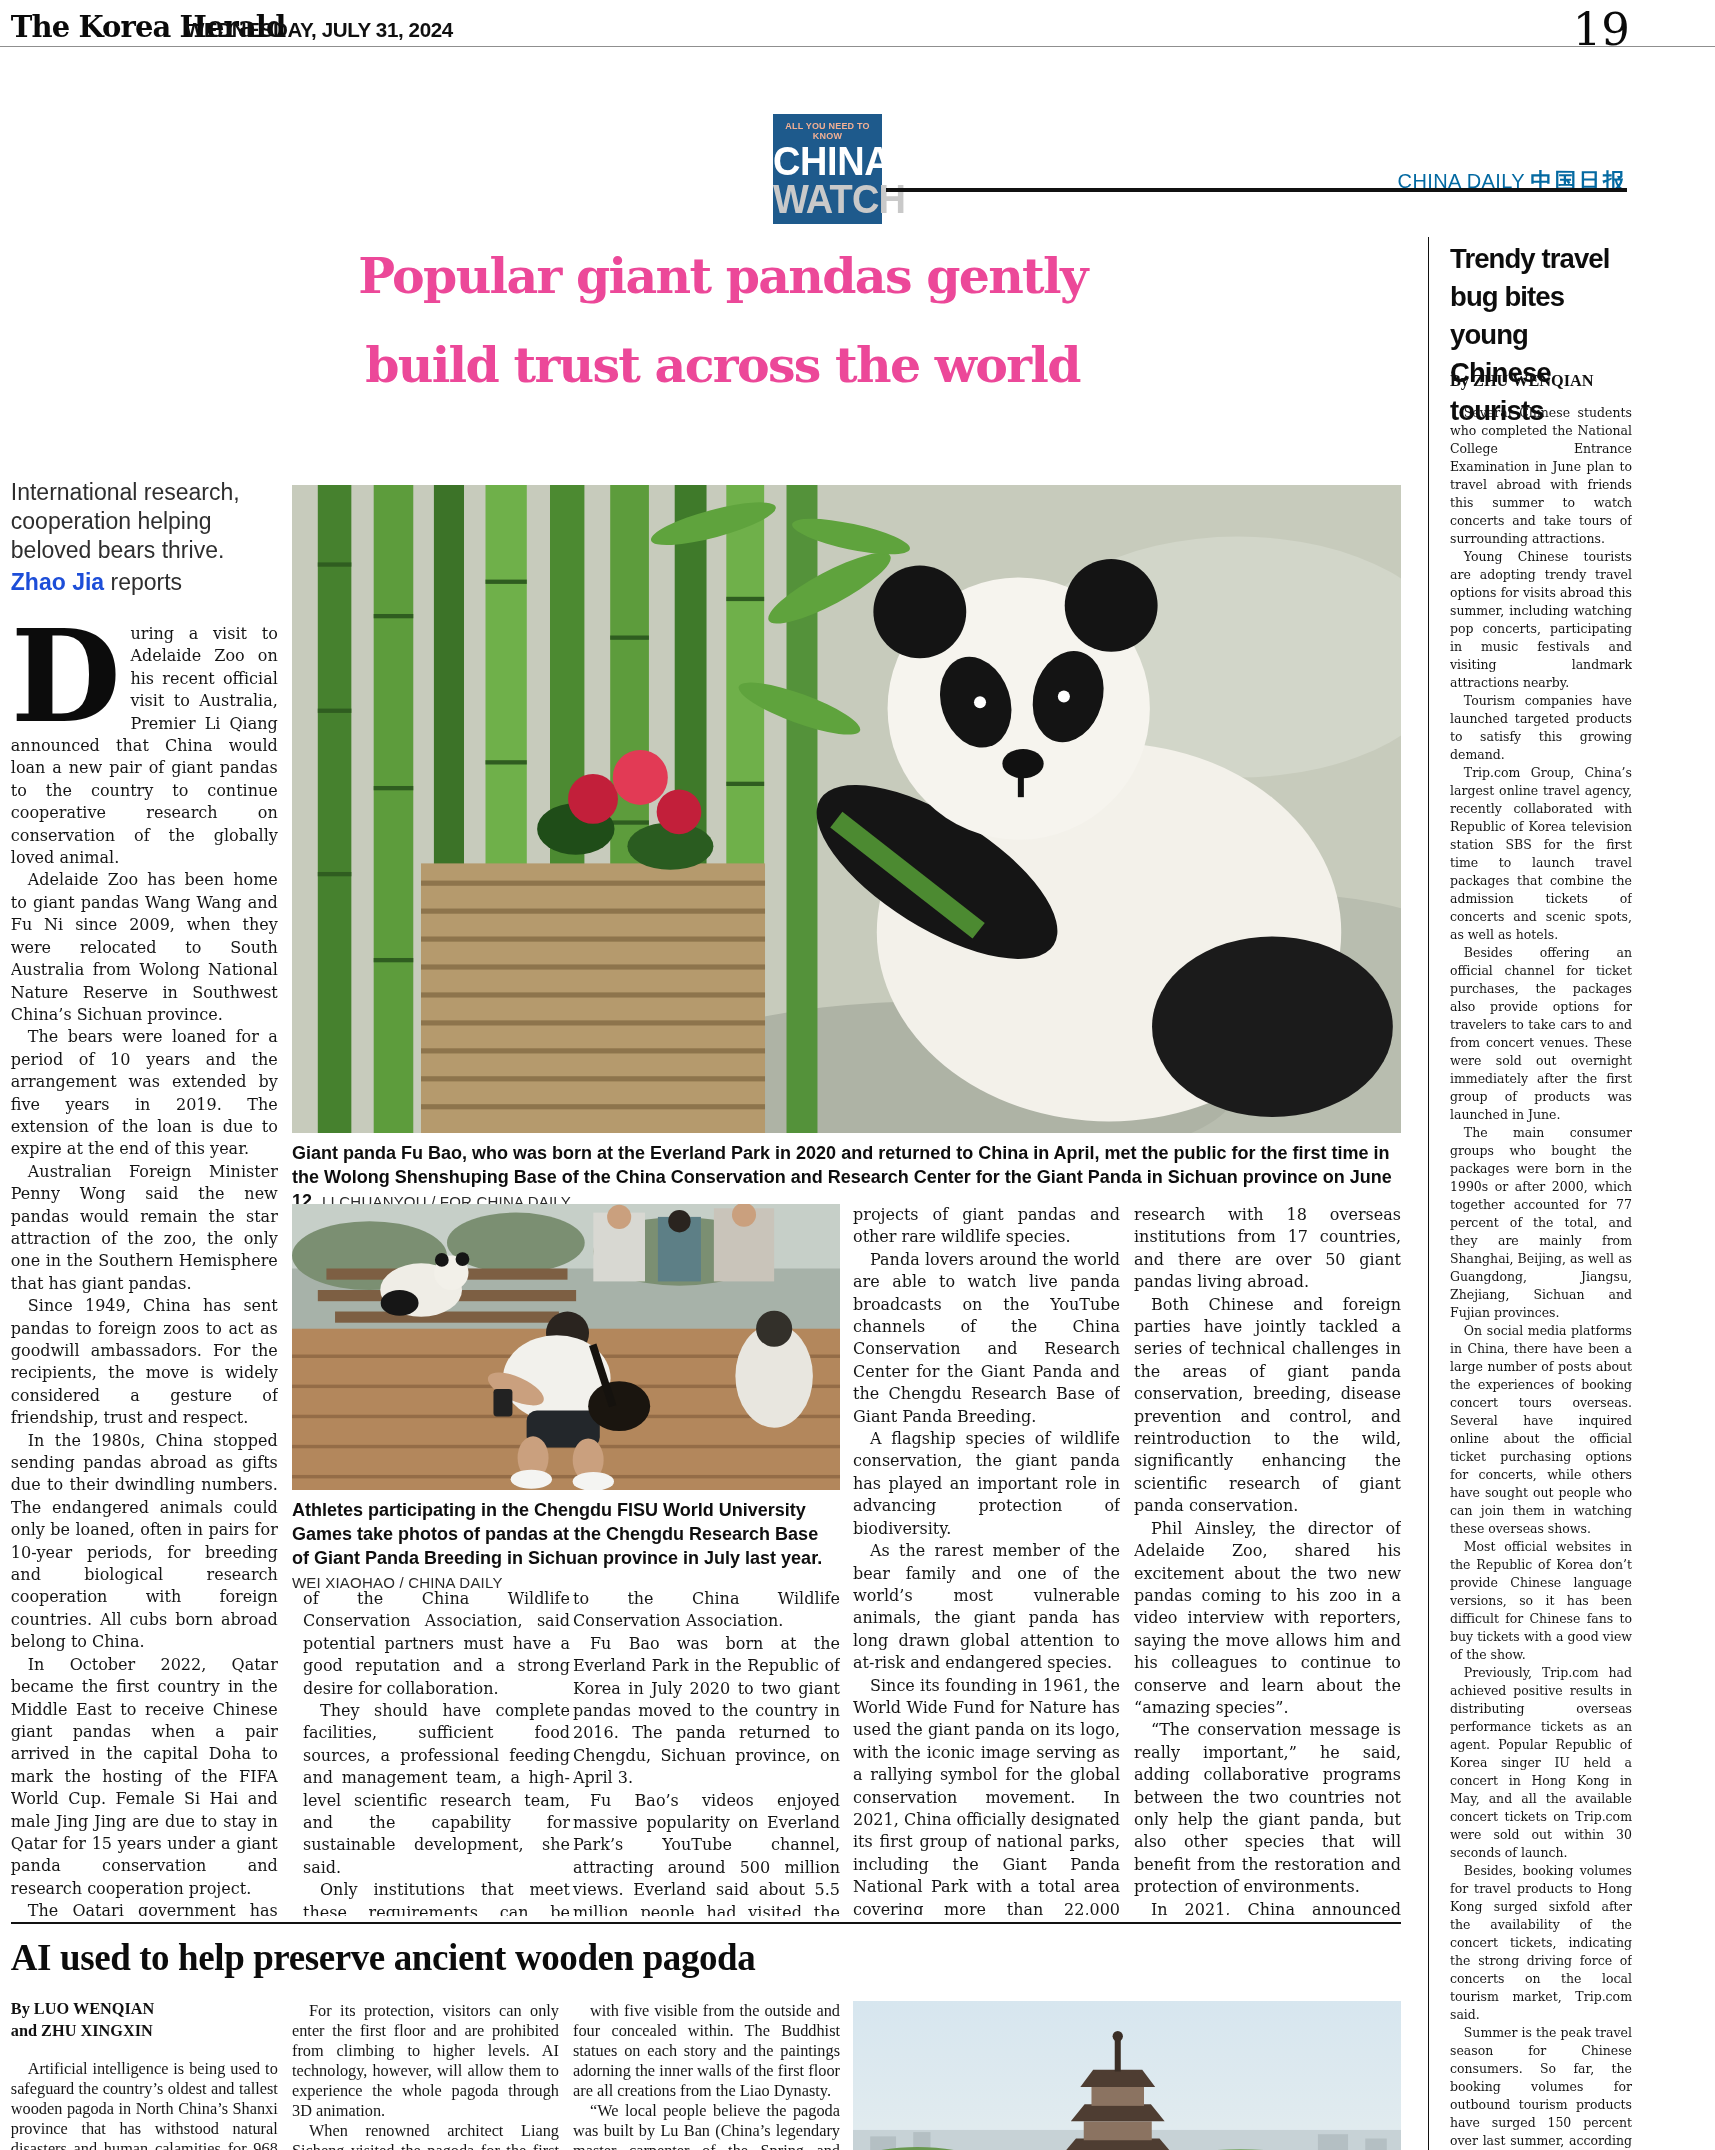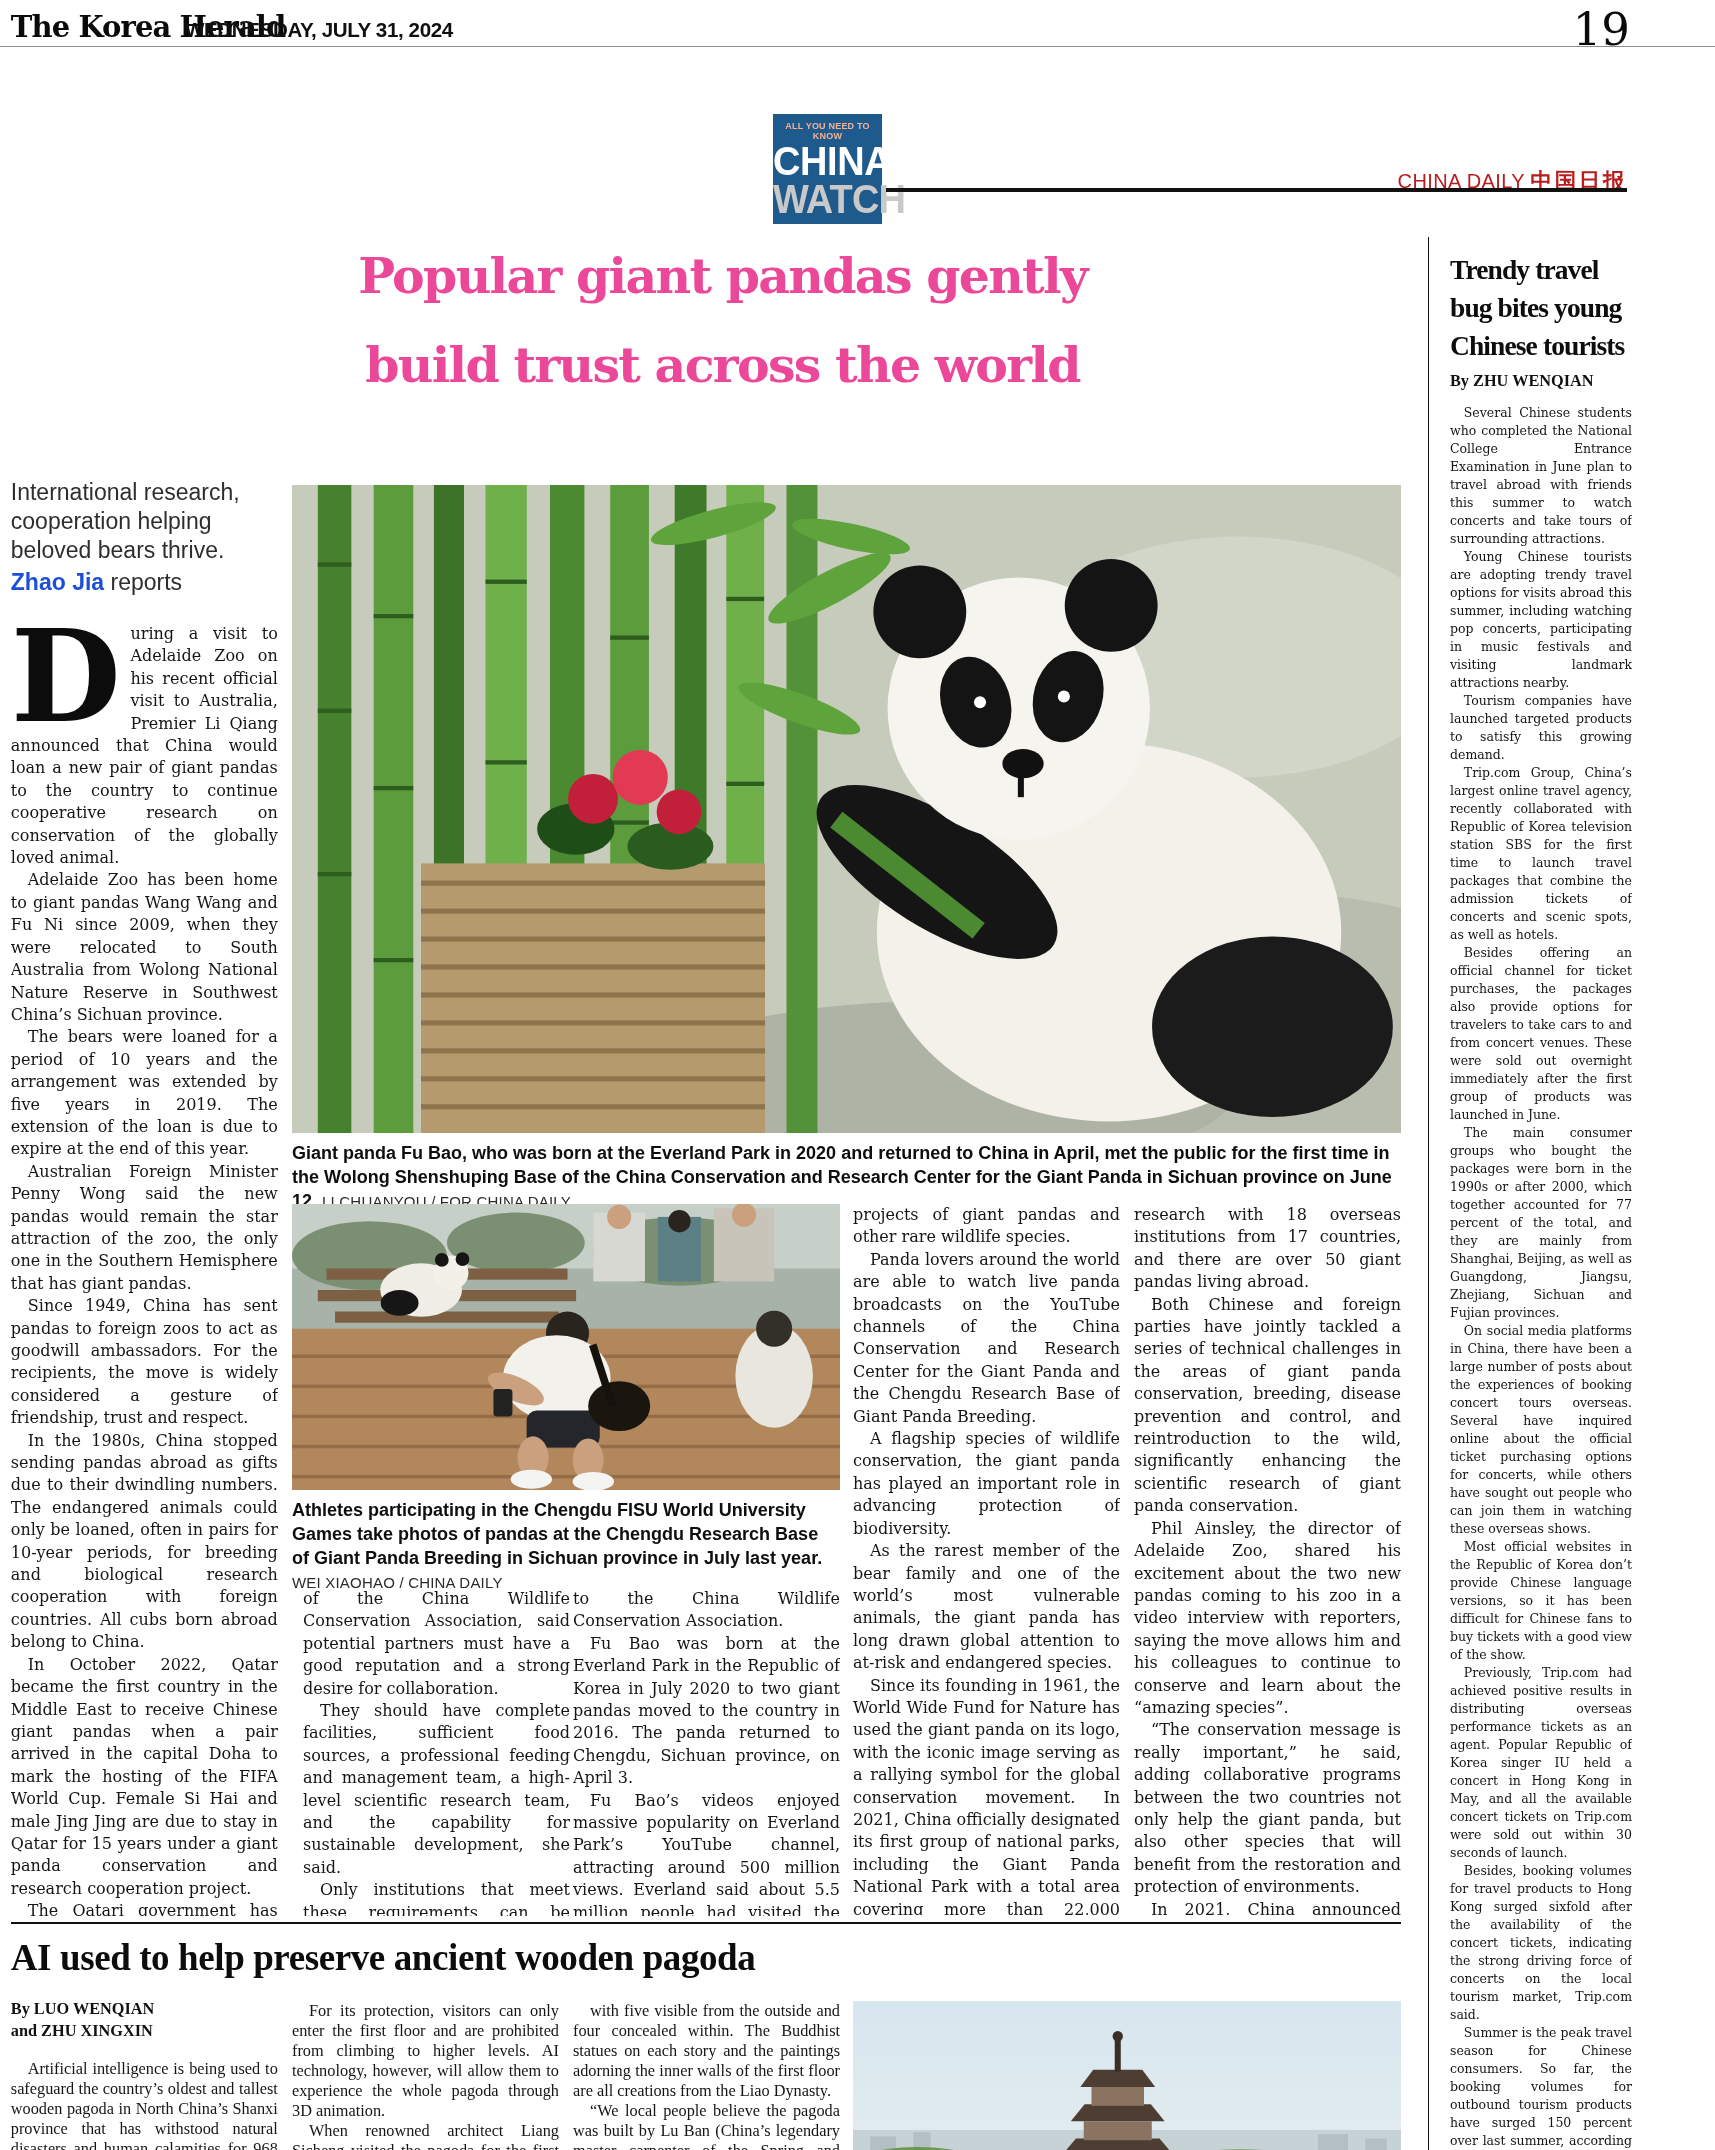--- a/index.html
+++ b/index.html
@@ -10,21 +10,21 @@
   .masthead{left:10.8px;top:9.5px;font-family:"DejaVu Serif",serif;font-weight:bold;font-size:29px;letter-spacing:-0.9px;color:#0a0a0a;}
   .date{left:185px;top:18px;font-family:"Liberation Sans",sans-serif;font-weight:bold;font-size:20.6px;letter-spacing:-0.4px;color:#101010;}
   .pagenum{right:86px;top:3.4px;font-family:"DejaVu Serif",serif;font-size:45px;color:#0a0a0a;}
   .rule-top{left:0;top:46px;width:1716px;height:1.3px;background:#8f8f8f;}
   
   .cwlogo{left:773px;top:114px;width:109px;height:110px;background:#1e5a8c;text-align:center;
           font-family:"Liberation Sans",sans-serif;}
   .cw-tag{display:block;margin-top:6.9px;font-size:9px;font-weight:bold;letter-spacing:0.2px;color:#f3b094;}
   .cw-l1{display:block;margin-top:0.9px;font-size:38px;line-height:38px;font-weight:bold;color:#ffffff;letter-spacing:-0.4px;transform:scaleY(1.08);}
   .cw-l2{display:block;font-size:38px;line-height:39px;font-weight:bold;color:#c9c9c9;letter-spacing:-0.9px;transform:scaleY(1.08);}
-  .cd-brand{right:89px;top:166px;font-family:"Liberation Sans",sans-serif;font-size:20px;color:#b91c1c;letter-spacing:0.4px;}
+  .cd-brand{right:89px;top:166px;font-family:"Liberation Sans",sans-serif;font-size:20px;color:#0369a1;letter-spacing:0.4px;}
   .cd-brand b{font-weight:bold;font-size:21.5px;letter-spacing:2.6px;}
   .rule-thick{left:886px;top:188px;width:741px;height:3.9px;background:#111;}
   .vrule{left:1428px;top:237px;width:1.3px;height:2370px;background:#111;}
   .rule-mid{left:10.8px;top:1922px;width:1390px;height:1.7px;background:#111;}
   
   .headline{left:90px;top:232px;width:1265px;text-align:center;font-weight:bold;font-size:49px;line-height:89px;letter-spacing:-1.7px;color:#ec4899;}
   .standfirst{left:10.8px;top:478px;width:271px;font-family:"Liberation Sans",sans-serif;font-size:23px;line-height:29px;color:#2e2e2e;}
   .reporter-line{margin-top:3.4px;}
   .reporter{font-weight:bold;color:#1d4ed8;}
   
@@ -34,21 +34,21 @@
   .maincol1 p:first-child{text-indent:0;}
   .maincol1 p:first-child::first-letter{float:left;font-size:127px;line-height:100px;padding:4.3px 9.5px 0 0;font-weight:bold;color:#0c0c0c;}
   .serif-narrow{font-family:"Liberation Serif",serif;font-size:16.3px;line-height:20px;}
   
   .caption{font-family:"Liberation Sans",sans-serif;font-weight:bold;font-size:18px;line-height:24px;color:#0e0e0e;text-align:left;}
   .credit{font-weight:normal;font-size:15px;letter-spacing:0.2px;color:#2b2b2b;}
   
   .photo{overflow:hidden;background:#d8d8d0;}
   .photo svg{display:block;width:100%;height:100%;}
   
-  .sb-headline{left:1450px;top:251px;width:182px;font-family:Liberation Serif, serif;font-weight:bold;font-size:27.5px;line-height:38px;letter-spacing:-0.9px;color:#0d0d0d;}
+  .sb-headline{left:1450px;top:240px;width:182px;font-family:Liberation Sans, sans-serif;font-weight:bold;font-size:27.5px;line-height:38px;letter-spacing:-0.9px;color:#0d0d0d;}
   .sb-byline{left:1450px;top:371px;width:181px;font-family:"Liberation Serif",serif;font-weight:bold;font-size:16.3px;color:#111;}
   .sb-body{left:1450px;top:404px;width:182px;height:1753px;font-size:12.5px;line-height:18px;}
   .sb-body p{text-indent:13.8px;}
   
   .ai-headline{left:10.8px;top:1936px;width:1256px;font-family:"Liberation Serif",serif;font-weight:bold;font-size:37px;letter-spacing:-0.4px;color:#0c0c0c;}
   .ai-byline{left:10.8px;top:1998px;width:267px;font-family:"Liberation Serif",serif;font-weight:bold;font-size:16.3px;line-height:21.5px;color:#111;}
 </style>
 </head>
 <body>
 

